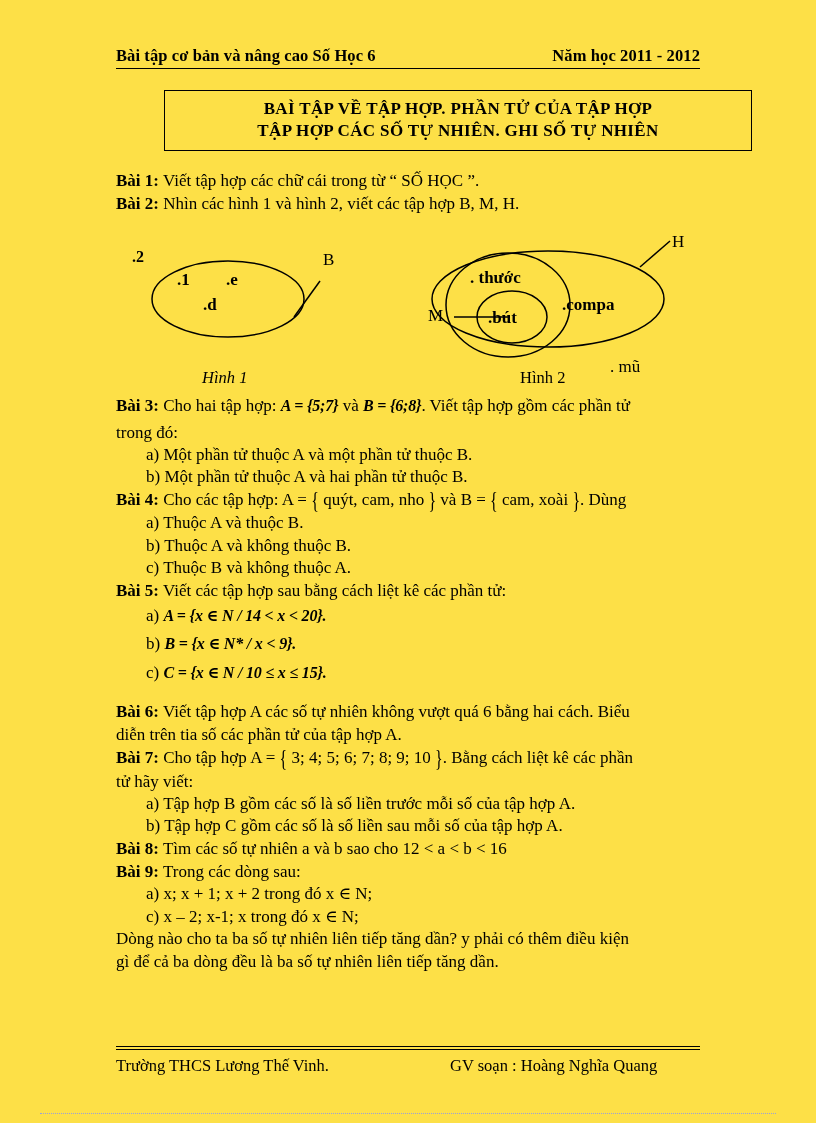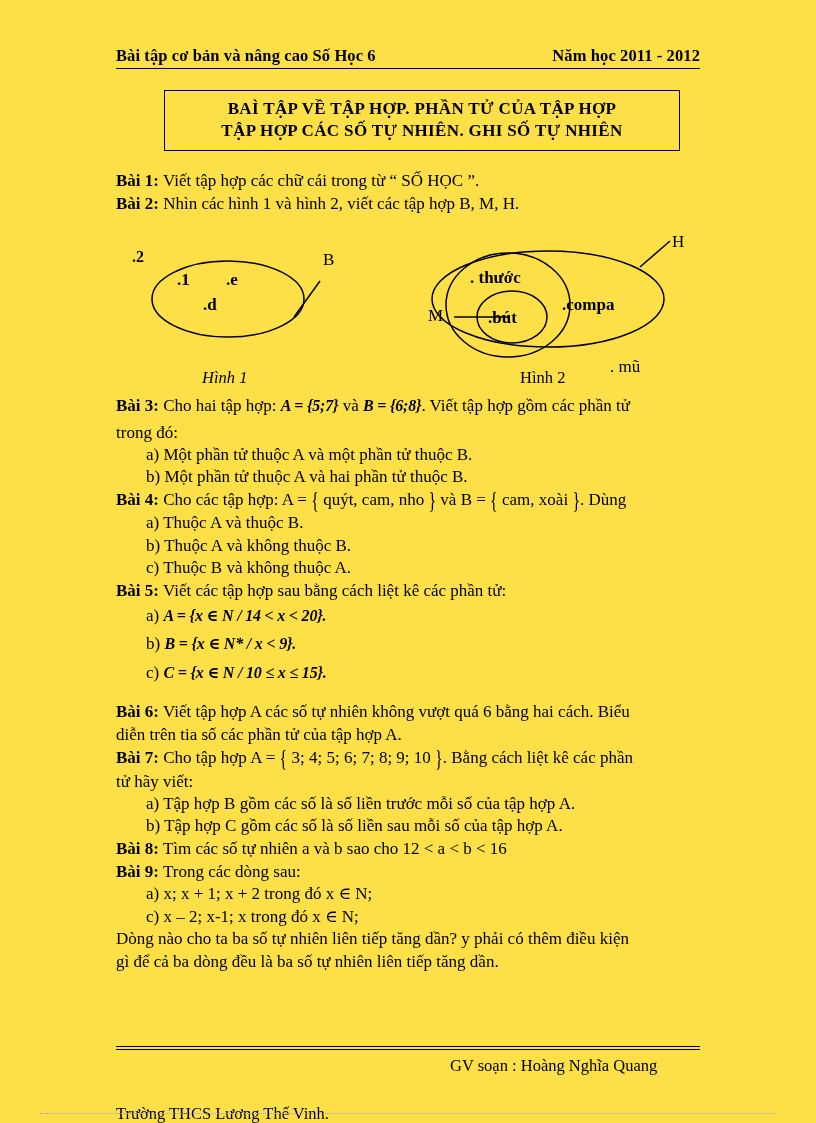--- a/index.html
+++ b/index.html
@@ -38,21 +38,21 @@
     font-weight: bold;
     letter-spacing: .1px;
     padding-bottom: 2px;
     border-bottom: 1.6px solid #000;
   }
   .runhead .right { font-weight: bold; }
 
   
   .titlebox {
     margin: 21px 0 0 48px;
-    width: 516px;
+    width: 588px;
     border: 1.5px solid #000;
     padding: 7px 6px 8px 6px;
     box-sizing: border-box;
     text-align: center;
   }
   .titlebox .tline {
     font-size: 17px;
     font-weight: bold;
     letter-spacing: .35px;
     line-height: 1.28;
@@ -106,21 +106,21 @@
   .footrule {
     border-top: 1.5px solid #000;
     border-bottom: 1.5px solid #000;
     height: 2px;
   }
   .footrow {
     display: flex;
     font-size: 16.5px;
     padding-top: 6px;
   }
-  .footrow .l { width: 334px; margin-top: 48px; }
+  .footrow .l { width: 334px; }
   .dotline {
     position: absolute;
     left: 40px;
     top: 1113px;
     width: 736px;
     border-top: 1px dotted #9aa0d8;
   }
 </style>
 </head>
 <body>

